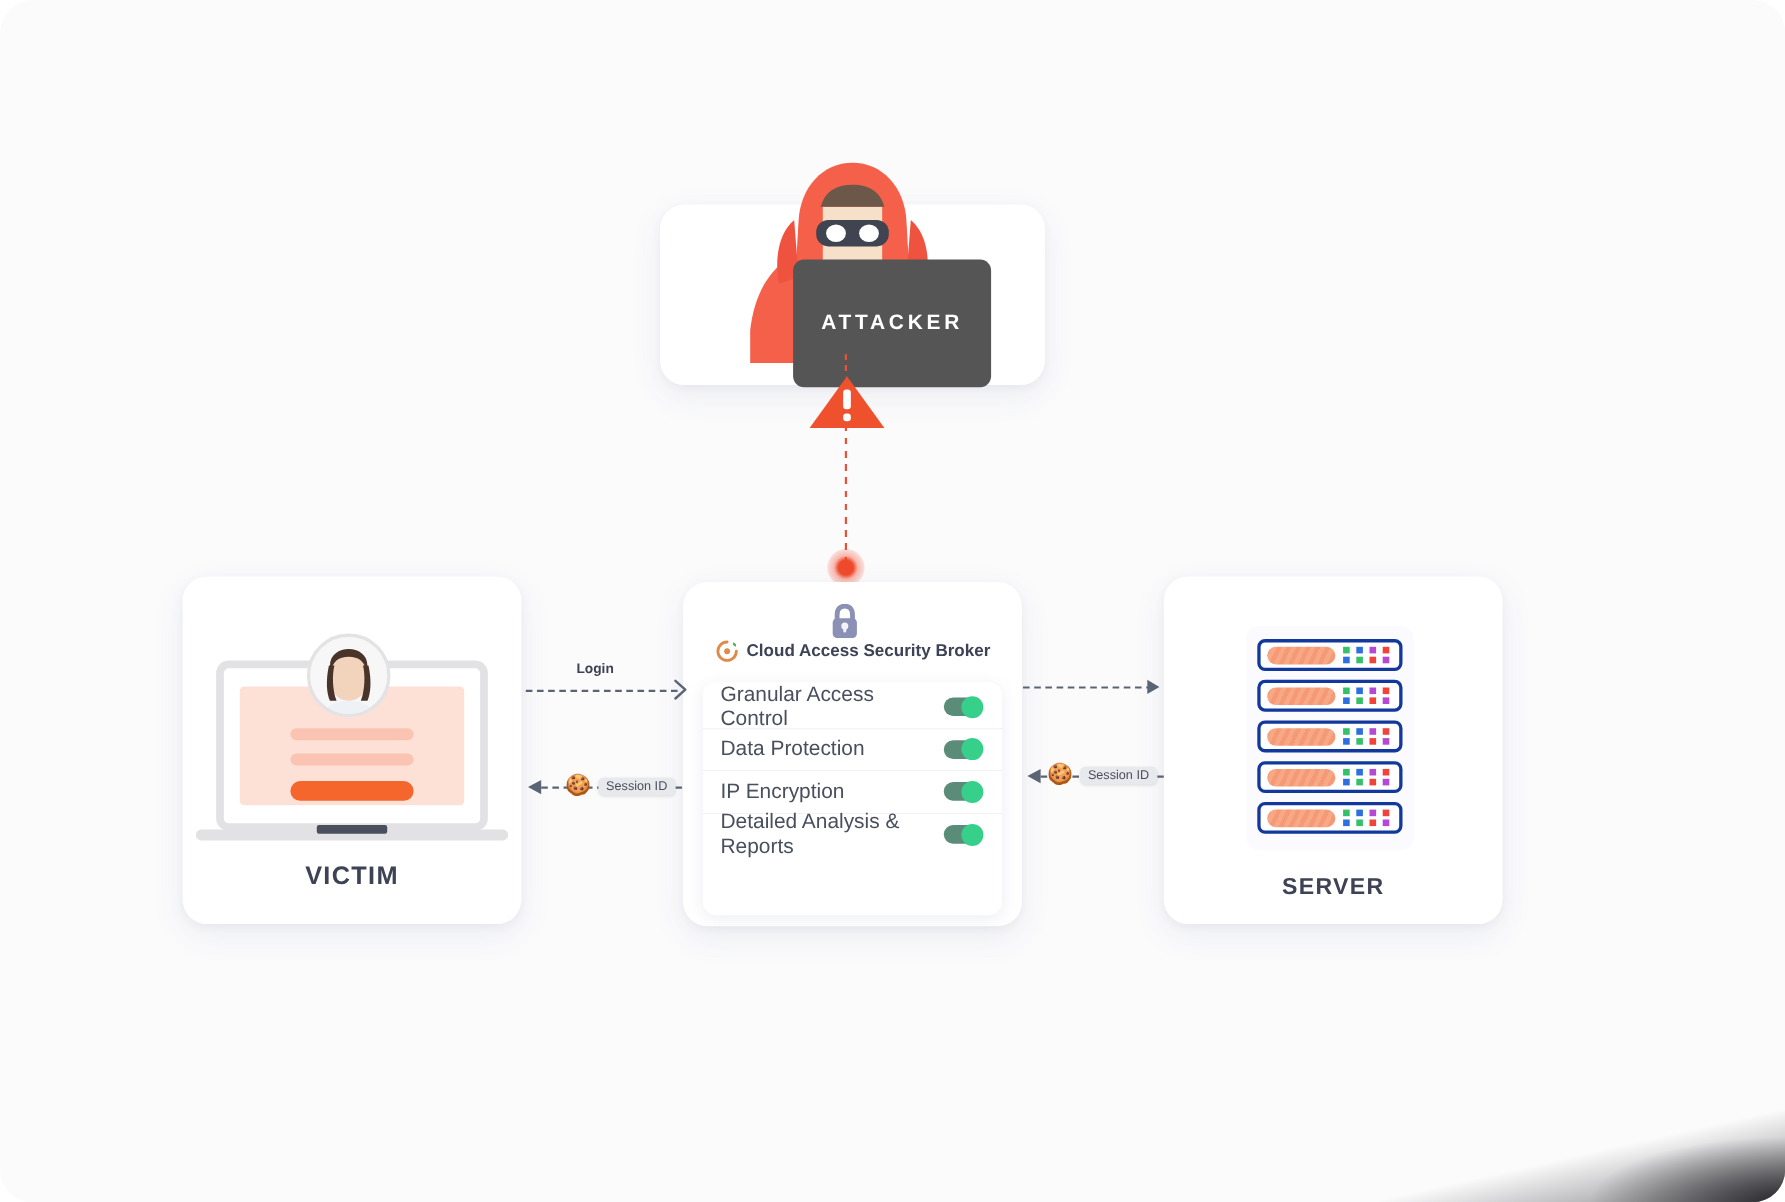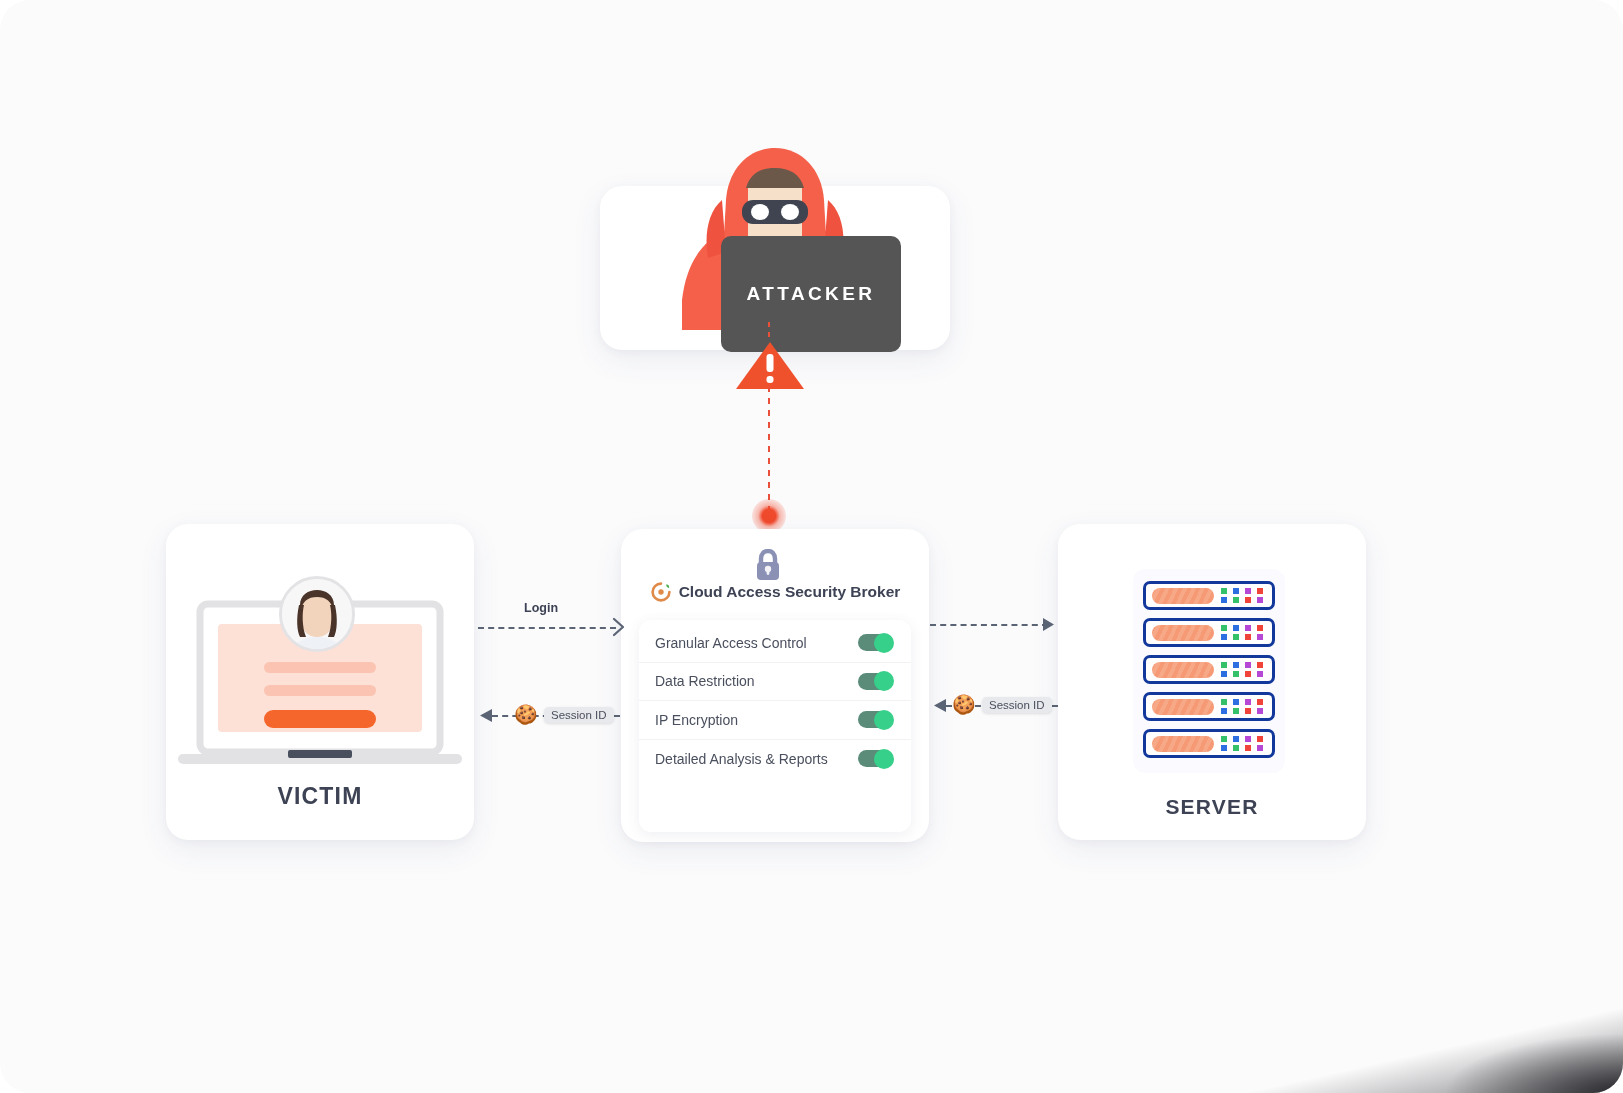--- a/index.html
+++ b/index.html
@@ -94,21 +94,21 @@
     background:#ffffff; border-radius:12px;
     box-shadow:0 3px 14px rgba(70,80,110,0.09);
     padding:4px 0;
   }
   .feature-row {
     display:flex; align-items:center; justify-content:space-between;
     height:38.5px; padding:0 18px 0 16px;
     border-bottom:1px solid #f2f2f4;
   }
   .feature-row:last-child { border-bottom:none; }
-  .feature-label { font-size:14px; color:#4a4f5e; }
+  .feature-label { font-size:19px; color:#4a4f5e; }
   .toggle {
     width:35px; height:17px; border-radius:9px;
     background:#5b8c7a; position:relative; flex:none;
   }
   .toggle .knob {
     position:absolute; right:-1px; top:-1.5px;
     width:20px; height:20px; border-radius:50%;
     background:#36d08a;
   }
 
@@ -232,21 +232,21 @@
   </div>
 
   <div id="feature-panel">
     <div class="feature-row">
       <span class="feature-label">Granular Access Control</span>
       <span class="toggle">
           <span class="knob"></span>
         </span>
     </div>
     <div class="feature-row">
-      <span class="feature-label">Data Restriction</span>
+      <span class="feature-label">Data Protection</span>
       <span class="toggle">
           <span class="knob"></span>
         </span>
     </div>
     <div class="feature-row">
       <span class="feature-label">IP Encryption</span>
       <span class="toggle">
           <span class="knob"></span>
         </span>
     </div>

